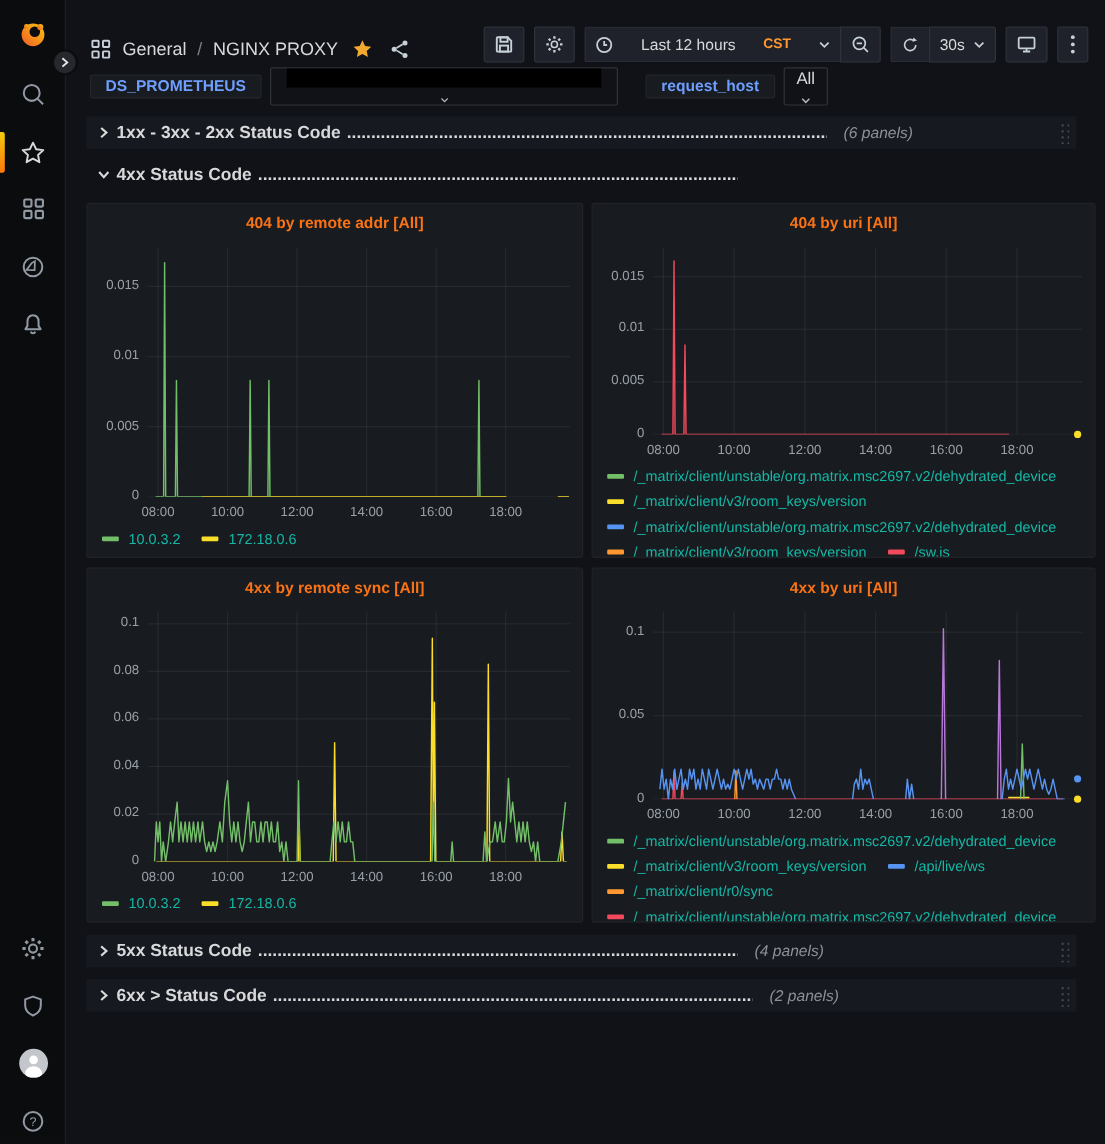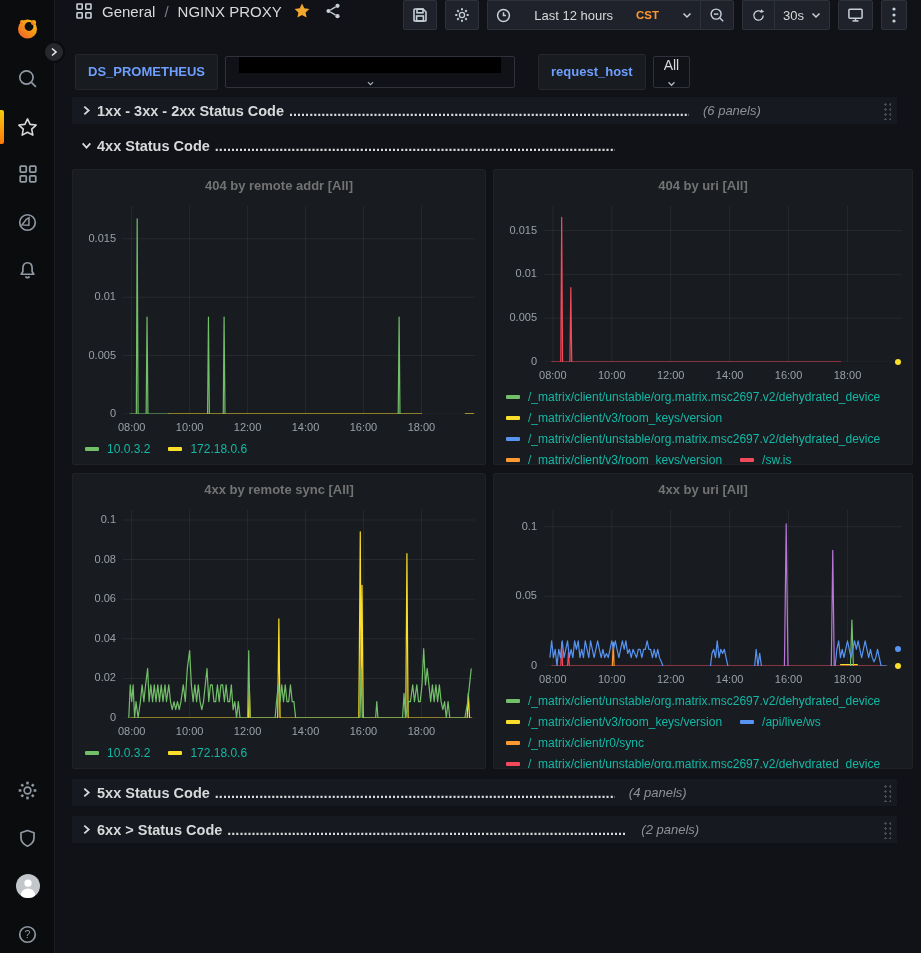--- a/index.html
+++ b/index.html
@@ -13,38 +13,38 @@
     display:flex; align-items:center; justify-content:center; cursor:pointer; }
   .side-item svg { display:block; }
   .side-active-bar { position:absolute; left:0; top:110px; width:4px; height:34px;
     background:linear-gradient(#f2cc0c,#ff780a); border-radius:0 2px 2px 0; }
   .expand-btn { position:absolute; left:43px; top:41px; width:22px; height:22px;
     border-radius:50%; background:#26282e; border:2px solid #0b0c0e; z-index:9;
     display:flex; align-items:center; justify-content:center; cursor:pointer; }
 
   
   .main { margin-left:55px; }
-  .topbar { height:52px; display:flex; align-items:flex-start; padding:0 14px 0 20px; }
+  .topbar { height:52px; display:flex; align-items:flex-end; padding:0 14px 0 20px; }
   .crumb { display:flex; align-items:center; gap:9px; font-size:15px; }
   .crumb .sep { color:#7b8087; }
   .crumb-link { cursor:pointer; }
   .icon-btn { background:none; border:none; cursor:pointer; display:flex;
     align-items:center; justify-content:center; padding:2px; }
   .toolbar { margin-left:auto; display:flex; align-items:center; gap:8px; }
   .tb-btn { height:30px; min-width:32px; background:#1f222a; border:1px solid #2e323a;
     border-radius:2px; display:flex; align-items:center; justify-content:center;
     gap:7px; padding:0 8px; cursor:pointer; color:#d8d9da; font-size:13px; }
   .tb-group { display:flex; }
   .tb-group .tb-btn:first-child { border-radius:2px 0 0 2px; border-right:none;gap:23px; }
   .tb-group .tb-btn:last-child { border-radius:0 2px 2px 0; }
   .tz { color:#ff9830; font-weight:700; font-size:11.5px; }
 
   
   .varsbar { height:43px; display:flex; align-items:center; gap:7px; padding:0 0 4px 20px; }
-  .var-label { height:36px; display:flex; align-items:center; padding:0 12px;
+  .var-label { height:20px; display:flex; align-items:center; padding:0 12px;
     background:#181b1f; border:1px solid #24262c; border-radius:2px;
     color:#6e9fff; font-size:13px; font-weight:700; cursor:pointer; }
   .var-value { height:32px; display:flex; align-items:center; gap:8px; padding:0 10px;
     background:transparent; border:1px solid #2e323a; border-radius:2px;
     font-size:14px; cursor:pointer;flex-direction:column; }
   .redacted-box { width:290px; justify-content:space-between; }
   .redacted { width:262px; height:26px; background:#000; }
 
   
   .dash { padding:2px 8px 0 17px; }
@@ -61,21 +61,21 @@
     background-image:radial-gradient(#4a4c52 1.1px, transparent 1.2px);
     background-size:5px 5px; background-position:1px 1px; }
   .gap8 { height:8px; } .gap10 { height:10px; }
 
   .grid { display:grid; grid-template-columns:414px 420px; grid-auto-rows:296px;
     gap:8px 7px; margin:10px 0; }
   .panel { background:#181b1f; border:1px solid #202226; border-radius:2px;
     display:flex; flex-direction:column; overflow:hidden; }
   .panel-header { height:30px; display:flex; align-items:center; justify-content:center;
     cursor:pointer; flex:0 0 auto; }
-  .panel-header h2 { font-size:13px; font-weight:700; color:#737373; }
+  .panel-header h2 { font-size:13px; font-weight:700; color:#f97316; }
 
   .chart { flex:1; display:flex; min-height:0; padding:2px 0 0 6px; }
   .ylabels { position:relative; width:44px; margin:4px 0 22px 0; flex:0 0 auto; }
   .ylab { position:absolute; right:7px; font-size:11px; color:#9aa0a8; }
   .plotwrap { flex:1; position:relative; margin:4px 10px 0 0;text-align:right; }
   .plot { position:absolute; left:0; right:0; top:0; bottom:22px; }
   .plot svg { width:100%; height:100%; display:block; }
   .dot { position:absolute; width:6px; height:6px; border-radius:50%; }
   .xlabels { position:absolute; left:0; right:0; bottom:0; height:18px; }
   .xlab { position:absolute; top:3px; transform:translateX(-50%);

